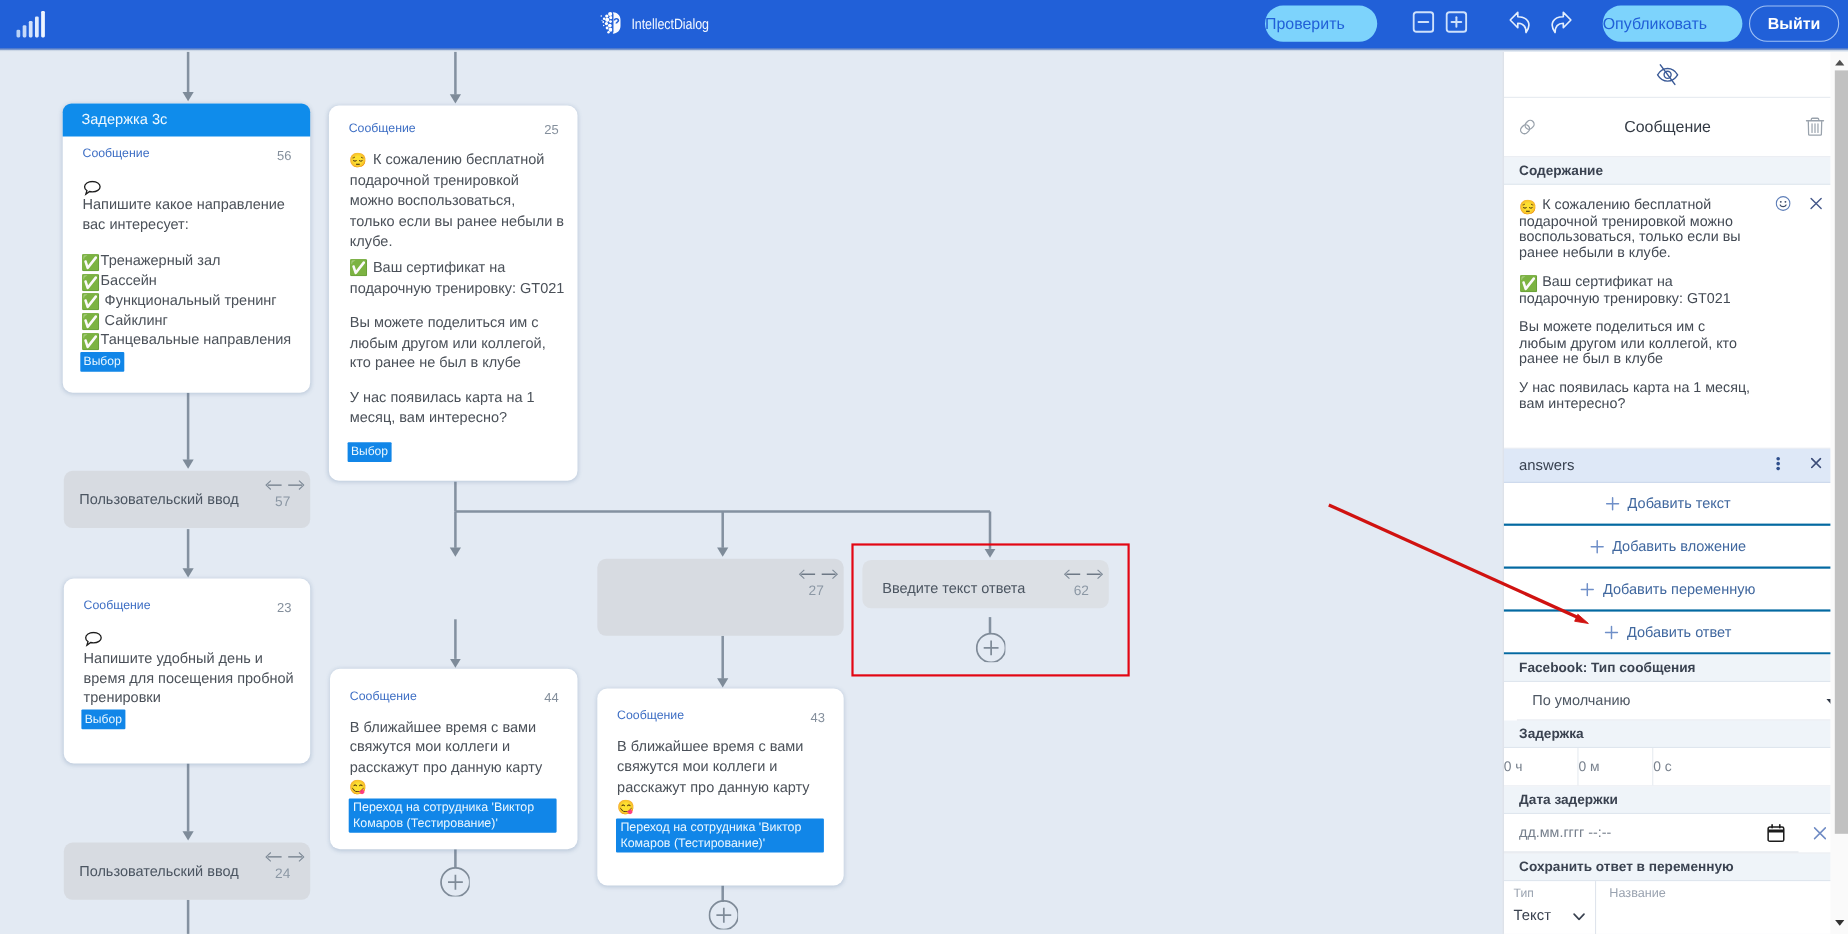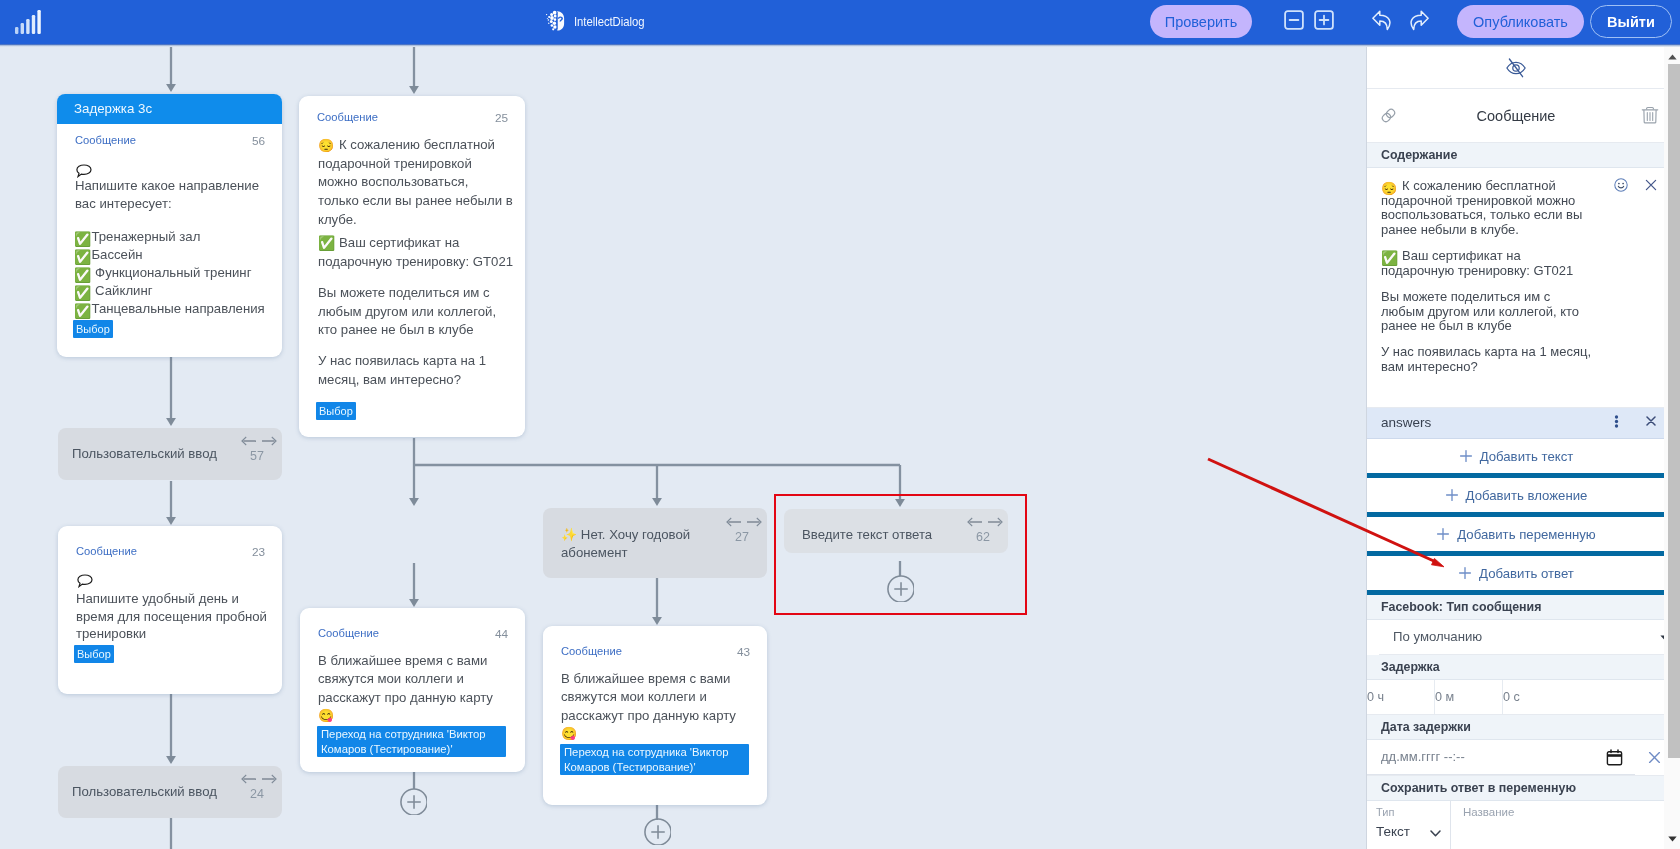--- a/index.html
+++ b/index.html
@@ -8,22 +8,22 @@
        font-family:"Liberation Sans",sans-serif;
        background:#e3eaf3;-webkit-font-smoothing:antialiased;}
 
   
   .topbar{position:absolute;left:0;top:0;width:1680px;height:44px;background:#2160d8;z-index:20;}
   .topbar-shadow{position:absolute;left:0;top:44px;width:1680px;height:3px;z-index:20;
        background:linear-gradient(#1b4fb8,#c8d4e4 60%, #e3eaf3);}
   .logo-bars{position:absolute;left:14px;top:9px;width:30px;height:26px;}
   .brand{position:absolute;left:544px;top:8px;height:26px;display:flex;align-items:center;gap:3px;}
   .brand-text{color:#f2f7ff;font-size:13.4px;letter-spacing:-0.05px;display:inline-block;transform:scaleX(0.845);transform-origin:left center;width:84px;white-space:nowrap;}
-  .btn-white{position:absolute;height:32px;border-radius:16px;background:#c4b5fd;color:#2160d8;
-       font-size:14.5px;display:flex;align-items:center;justify-content:center;}
+  .btn-white{position:absolute;height:32px;border-radius:16px;background:#7dd3fc;color:#2160d8;
+       font-size:14.5px;display:flex;align-items:center;}
   .btn-outline{position:absolute;height:32px;border-radius:16px;border:1.4px solid #9fc0f5;color:#fff;
        font-size:14.5px;font-weight:bold;display:flex;align-items:center;justify-content:center;}
   .ticon{position:absolute;top:10px;width:24px;height:24px;}
 
   
   #canvas{position:absolute;left:0;top:0px;width:1366px;height:849px;overflow:hidden;background:#e3eaf3;}
   #edges{position:absolute;left:0;top:0;width:1366px;height:849px;}
 
   .node{position:absolute;}
   .card{background:#fff;border-radius:9px;box-shadow:0 1px 4px rgba(80,110,150,.28);}
@@ -52,21 +52,21 @@
   .ck{font-size:14px;vertical-align:-2.5px;}
   .em{font-size:13px;}
 
   
   #side{position:absolute;left:1366px;top:47px;width:314px;height:802px;background:#fff;
         border-left:1px solid #cfd6e0;overflow:hidden;}
   .sbrow{border-bottom:1px solid #e6eaf0;}
   .sb-sec{background:#eff4f9;font-size:12.4px;font-weight:bold;color:#3a4250;height:25px;
         line-height:24px;padding:0 14px;border-bottom:1px solid #dfe6ee;}
   .sb-add{color:#41689f;font-size:13.2px;height:39px;display:flex;align-items:center;
-        justify-content:center;gap:7px;border-bottom:5px solid #0369a1;}
+        justify-content:center;gap:7px;border-bottom:2px solid #0369a1;}
   .scroll-track{position:absolute;right:0;top:0;width:16px;height:802px;background:#fafafa;}
   .scroll-thumb{position:absolute;right:0px;width:12px;background:#c1c1c1;border-radius:0;}
   #annotation{position:absolute;left:0;top:0;pointer-events:none;z-index:30;}
   .sbinner{position:absolute;left:0;top:0;width:298px;}
   .sbtext{font-size:13px;color:#434a54;line-height:14.7px;width:213px;}
   .delaycell{width:68px;border-right:1px solid #e6ebf1;font-size:12.6px;
         display:flex;align-items:center;color:#79828e;}
 </style>
 </head>
 <body>
@@ -243,21 +243,20 @@
         <path d="M2.4 6.0 L15.0 6.0" stroke="#6d7885" stroke-width="1.25" stroke-linecap="butt"></path>
         <path d="M30.8 2.0 L35.1 6.0 L30.8 10.0" fill="none" stroke="#7f8b98" stroke-width="1.05" stroke-linejoin="miter" stroke-linecap="butt"></path>
         <path d="M33.6 6.0 L21.0 6.0" stroke="#6d7885" stroke-width="1.25" stroke-linecap="butt"></path>
       </svg>
     </div>
     <div class="gnum" style="top:20px;">24</div>
   </div>
 
 
   <div class="gnode" style="left:543px;top:508px;width:224px;height:70px;">
-    <div style="position:absolute;left:18px;top:18px;width:170px;"><span class="em">✨</span> <span>Нет. Хочу годовой абонемент</span></div>
     <div class="garrows" style="top:7px;">
       <svg width="36" height="12" viewBox="0 0 36 12">
         <path d="M5.2 2.0 L0.9 6.0 L5.2 10.0" fill="none" stroke="#7f8b98" stroke-width="1.05" stroke-linejoin="miter" stroke-linecap="butt"></path>
         <path d="M2.4 6.0 L15.0 6.0" stroke="#6d7885" stroke-width="1.25" stroke-linecap="butt"></path>
         <path d="M30.8 2.0 L35.1 6.0 L30.8 10.0" fill="none" stroke="#7f8b98" stroke-width="1.05" stroke-linejoin="miter" stroke-linecap="butt"></path>
         <path d="M33.6 6.0 L21.0 6.0" stroke="#6d7885" stroke-width="1.25" stroke-linecap="butt"></path>
       </svg>
     </div>
     <div class="gnum" style="top:21px;">27</div>
   </div>

